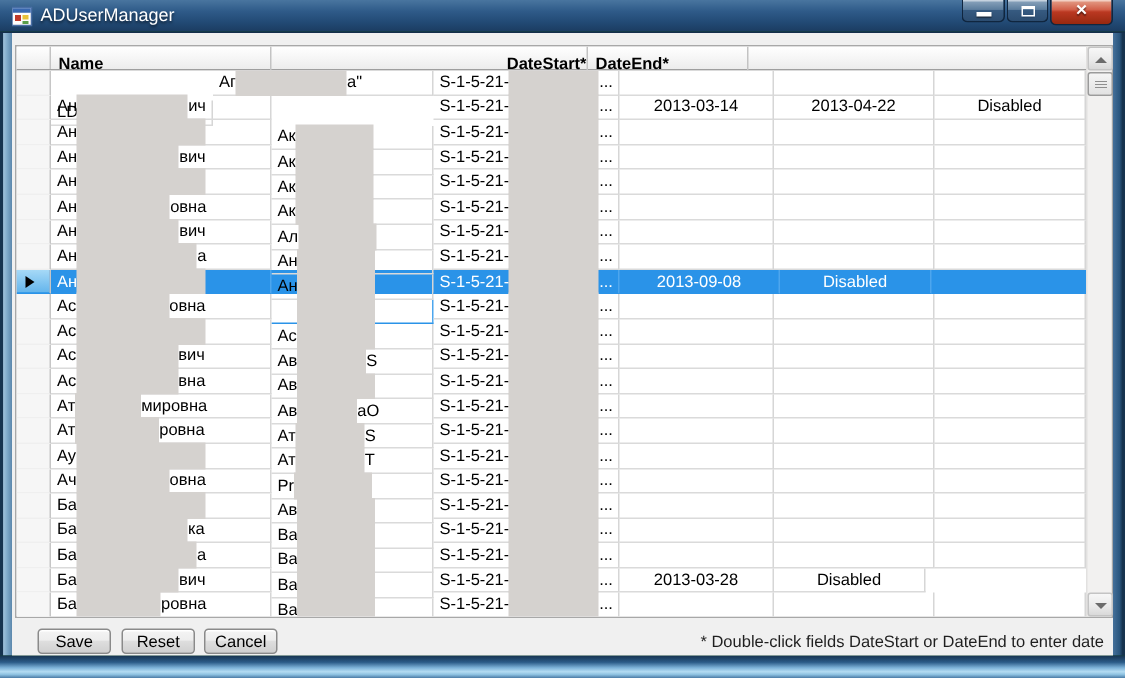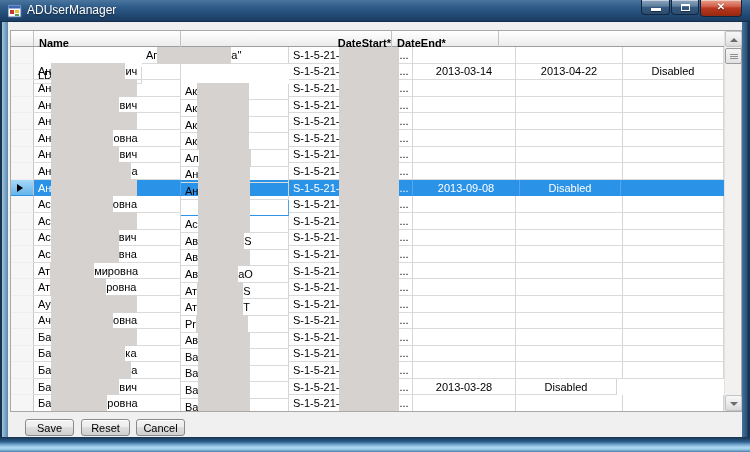--- a/index.html
+++ b/index.html
@@ -613,15 +613,16 @@
           </div>
         <div class="sb-btn sb-down">
             <span class="tri-down"></span>
           </div>
       </div>
     </div>
 
     <div class="btn btn-save">Save</div>
     <div class="btn btn-reset">Reset</div>
     <div class="btn btn-cancel">Cancel</div>
+    <div class="note">* Double-click fields DateStart or DateEnd to enter date</div>
   </div>
 
 </div>
 
 </body></html>

